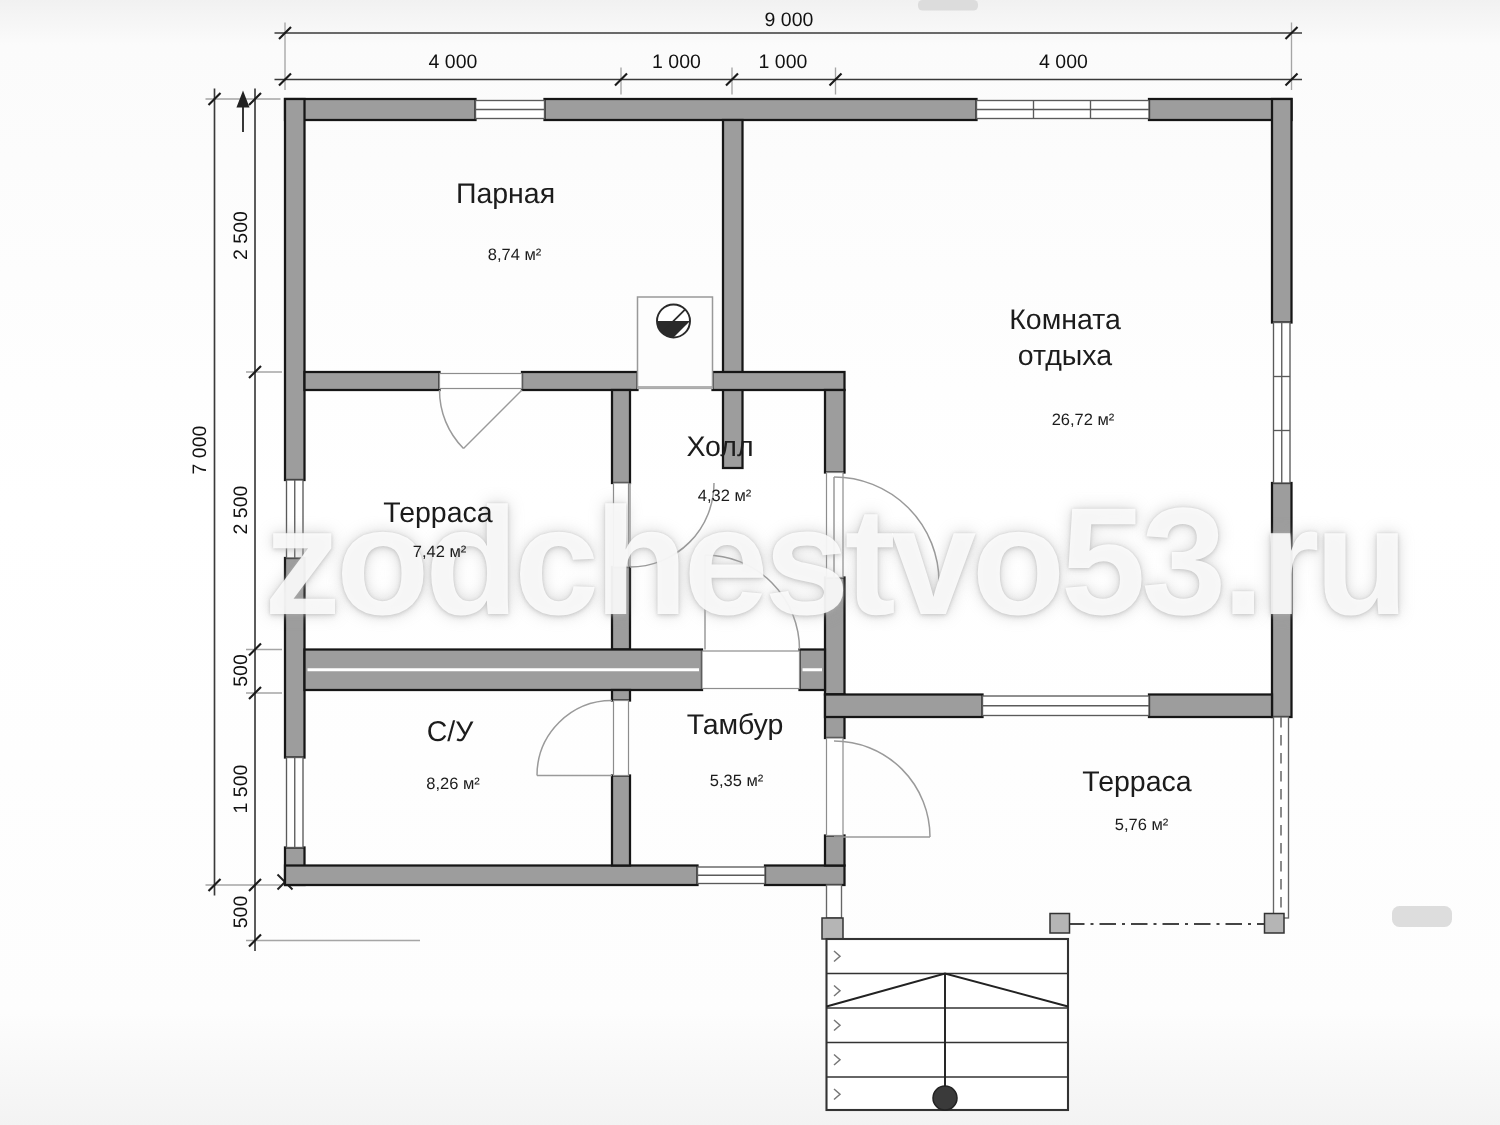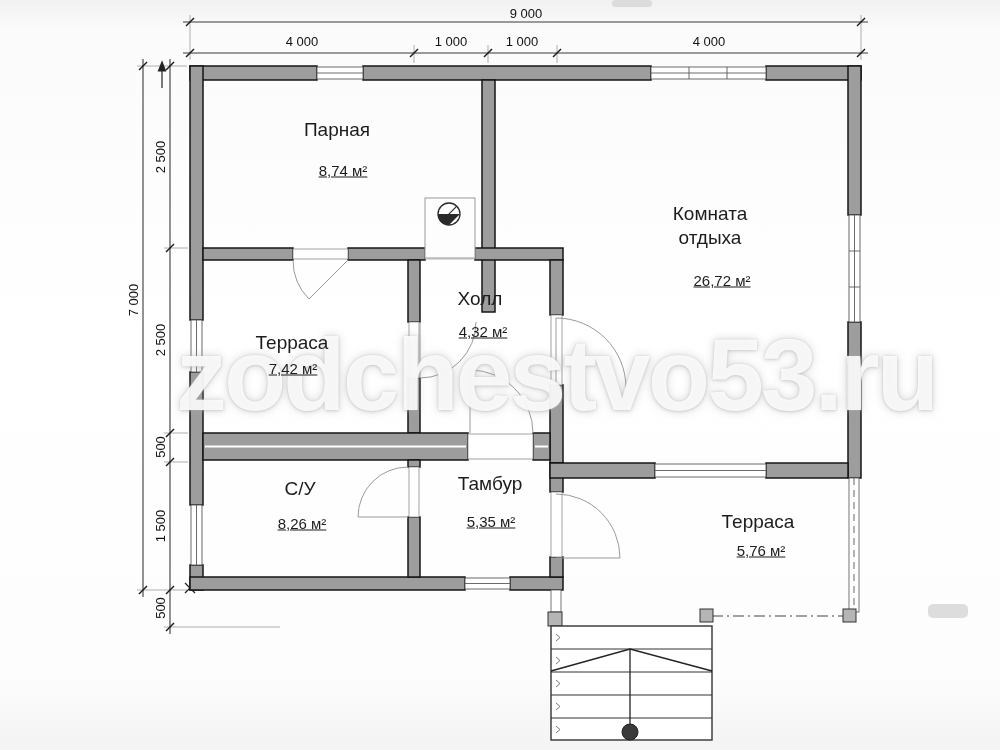--- a/index.html
+++ b/index.html
@@ -13,21 +13,21 @@
     position:absolute;left:556px;top:375px;transform:translate(-50%,-50%);
     z-index:2;white-space:nowrap;font-weight:700;font-size:102px;letter-spacing:-3px;
     color:rgba(255,255,255,0.86);
     text-shadow:0 0 10px rgba(165,165,165,0.45),0 0 2px rgba(185,185,185,0.45),0 1px 3px rgba(175,175,175,0.35);
   }
   .room-name,.room-area,.dim-label{
     position:absolute;transform:translate(-50%,-50%);z-index:3;
     color:#1c1c1c;white-space:nowrap;text-align:center;
   }
   .room-name{font-size:19px;}
-  .room-area{font-size:15px;text-decoration:underline;}
+  .room-area{font-size:11px;}
   .room-name.wrap{white-space:normal;width:104px;line-height:24px;}
   .dim-label{font-size:13px;color:#111;}
   .dim-label.vertical{transform:translate(-50%,-50%) rotate(-90deg);}
 </style>
 </head>
 <body>
 
 <div class="canvas">
 
   <svg class="plan" width="1000" height="750" viewBox="0 0 1000 750">

